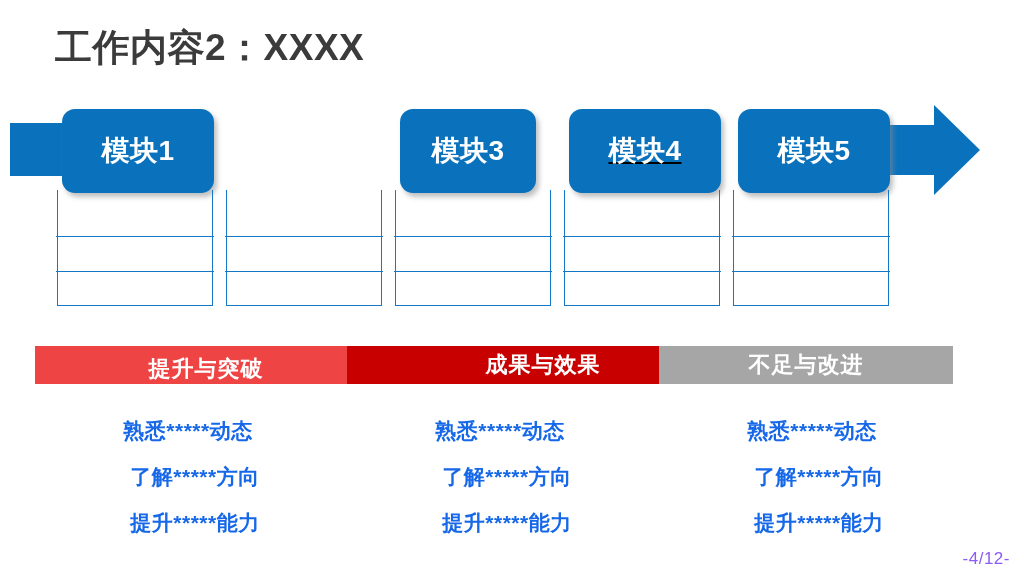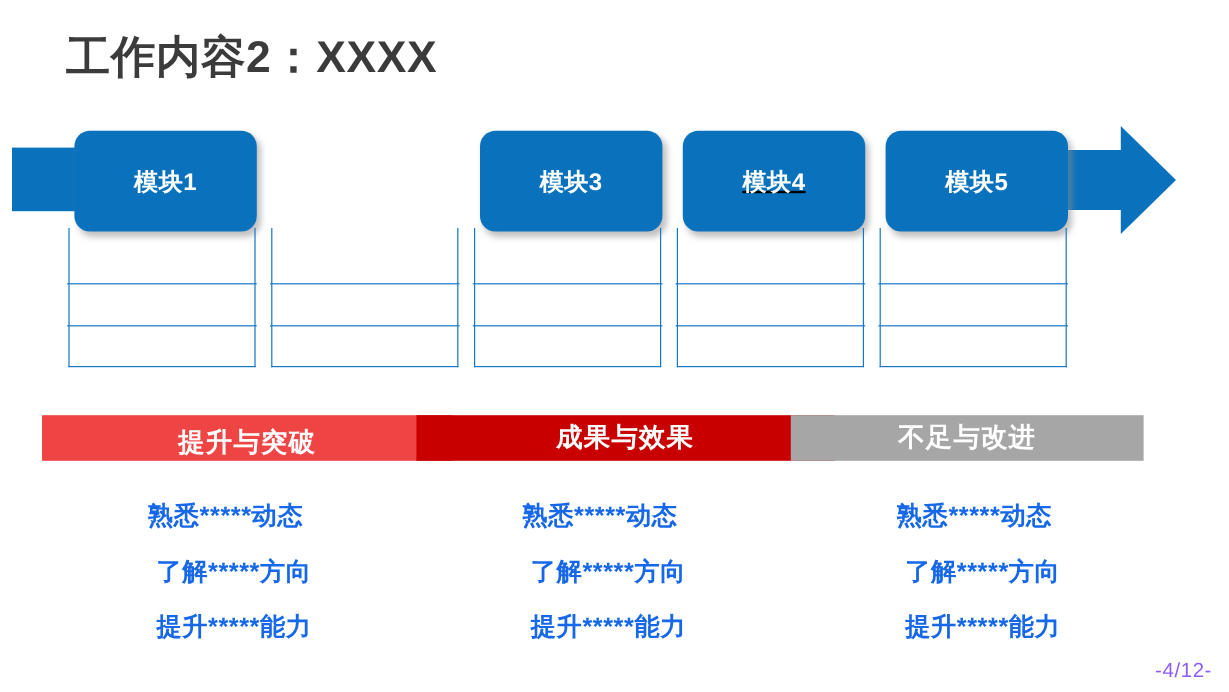--- a/index.html
+++ b/index.html
@@ -55,21 +55,21 @@
     height: 84px;
     background: #0a72bd;
     border-radius: 13px;
     box-shadow: 3px 4px 5px rgba(140,140,140,0.55);
     display: flex;
     align-items: center;
     justify-content: center;
   }
   .module-label {
     color: #ffffff;
-    font-size: 20px;
+    font-size: 28px;
     font-weight: bold;
     letter-spacing: 0.5px;
     white-space: nowrap;
   }
 
   
   .table-col {
     position: absolute;
     top: 190px;
     height: 116px;
@@ -142,21 +142,21 @@
   <div class="arrow-tail"></div>
   <div class="arrow-head-wrap">
     <svg width="100" height="100" viewBox="0 0 100 100" aria-hidden="true">
       <polygon points="0,25 50,25 50,5 96,50 50,95 50,75 0,75" fill="#0a72bd"></polygon>
     </svg>
   </div>
 
   <div class="module-box" id="mod0" style="left:62px;  width:152px;">
     <span class="module-label">模块1</span>
   </div>
-  <div class="module-box" id="mod2" style="left:400px; width:152px;">
+  <div class="module-box" id="mod2" style="left:400px; width:136px;">
     <span class="module-label">模块3</span>
   </div>
   <div class="module-box" id="mod3" style="left:569px; width:152px;text-decoration:underline;">
     <span class="module-label">模块4</span>
   </div>
   <div class="module-box" id="mod4" style="left:738px; width:152px;">
     <span class="module-label">模块5</span>
   </div>
 
   <div class="table-col" style="left:57px;  width:156px;">
@@ -176,21 +176,21 @@
     <div class="row-div r2"></div>
   </div>
   <div class="table-col" style="left:733px; width:156px;">
     <div class="row-div r1"></div>
     <div class="row-div r2"></div>
   </div>
 
   <div class="cat-bar" style="left:35px;  width:342px; background:#ef4444;align-items:flex-end;">
     <span>提升与突破</span>
   </div>
-  <div class="cat-bar" style="left:347px; width:348px; background:#c80000;">
+  <div class="cat-bar" style="left:347px; width:348px; background:#c80000;padding-left:22px;">
     <span>成果与效果</span>
   </div>
   <div class="cat-bar" style="left:659px; width:294px; background:#a6a6a6;">
     <span>不足与改进</span>
   </div>
 
   <div class="bullet-col" style="left:35px;">
     <div class="bullet-line">熟悉*****动态</div>
     <div class="bullet-line indent">了解*****方向</div>
     <div class="bullet-line indent">提升*****能力</div>

